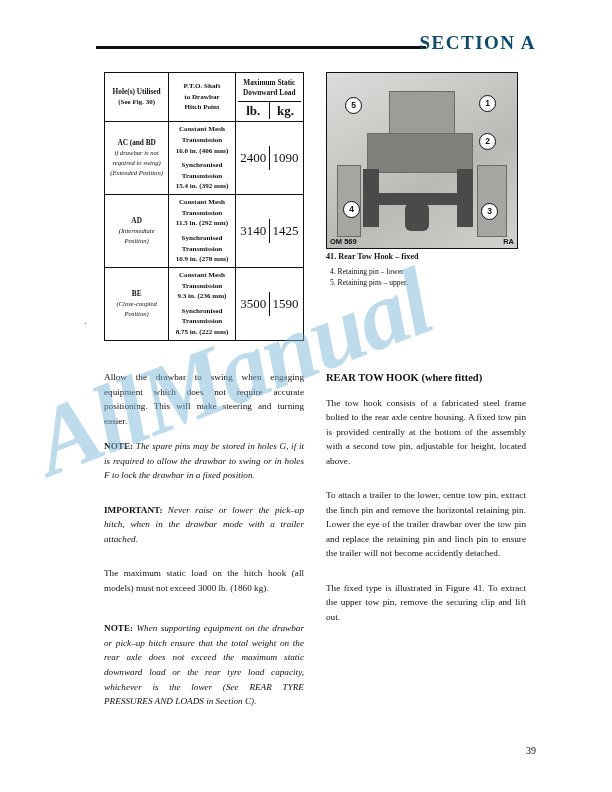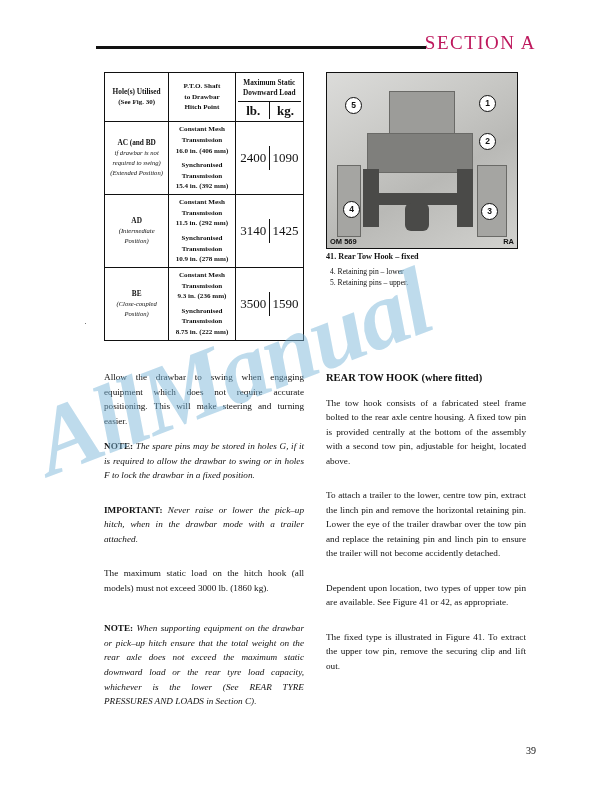--- a/index.html
+++ b/index.html
@@ -36,24 +36,24 @@
     top: 14px;
     width: 330px;
     height: 3px;
     background: #111;
   }
   .header-title {
     position: absolute;
     right: 0;
     top: 0;
     font-family: "Liberation Serif", serif;
-    font-weight: normal;
+    font-weight: bold;
     font-size: 19px;
     letter-spacing: 1.5px;
-    color: #be185d;
+    color: #0c4a6e;
   }
 
   
   .table-wrap {
     position: absolute;
     left: 104px;
     top: 72px;
     width: 200px;
   }
   table.spec {
@@ -408,21 +408,20 @@
     <p class="para">
       <span class="lbl-bold">NOTE:</span>
       <span class="ital">When supporting equipment on the drawbar or pick–up hitch ensure that the total weight on the rear axle does not exceed the maximum static downward load or the rear tyre load capacity, whichever is the lower (See REAR TYRE PRESSURES AND LOADS in Section C).</span>
     </p>
   </div>
 
   <div class="col-right">
     <p class="sec-head">REAR TOW HOOK (where fitted)</p>
     <p class="para gap-lg">The tow hook consists of a fabricated steel frame bolted to the rear axle centre housing. A fixed tow pin is provided centrally at the bottom of the assembly with a second tow pin, adjustable for height, located above.</p>
     <p class="para gap-lg">To attach a trailer to the lower, centre tow pin, extract the linch pin and remove the horizontal retaining pin. Lower the eye of the trailer drawbar over the tow pin and replace the retaining pin and linch pin to ensure the trailer will not become accidently detached.</p>
-    <p class="para gap-lg">Dependent upon location, two types of upper tow pin are available. See Figure 41 or 42, as appropriate.</p>
     <p class="para">The fixed type is illustrated in Figure 41.  To extract the upper tow pin, remove the securing clip and lift out.</p>
   </div>
 
   <div class="watermark">AllManual</div>
 
   <div class="page-number">39</div>
 
 </div>
 
 </body></html>

